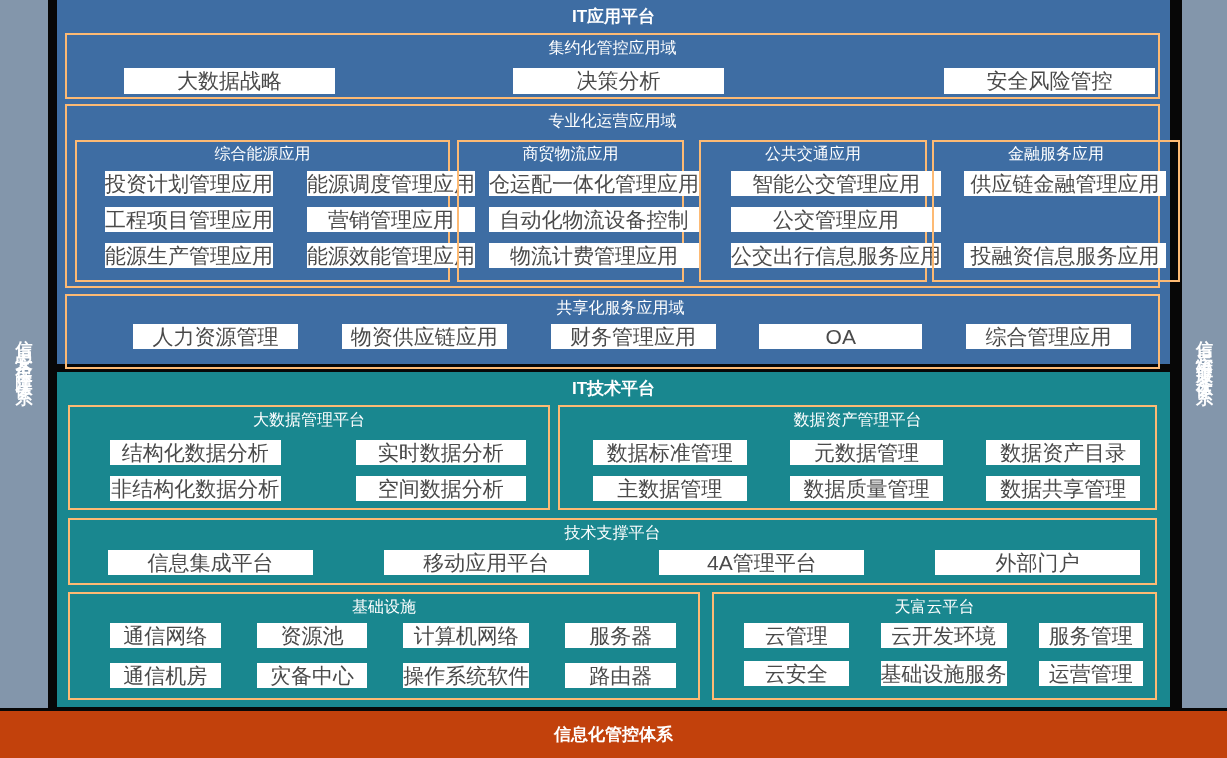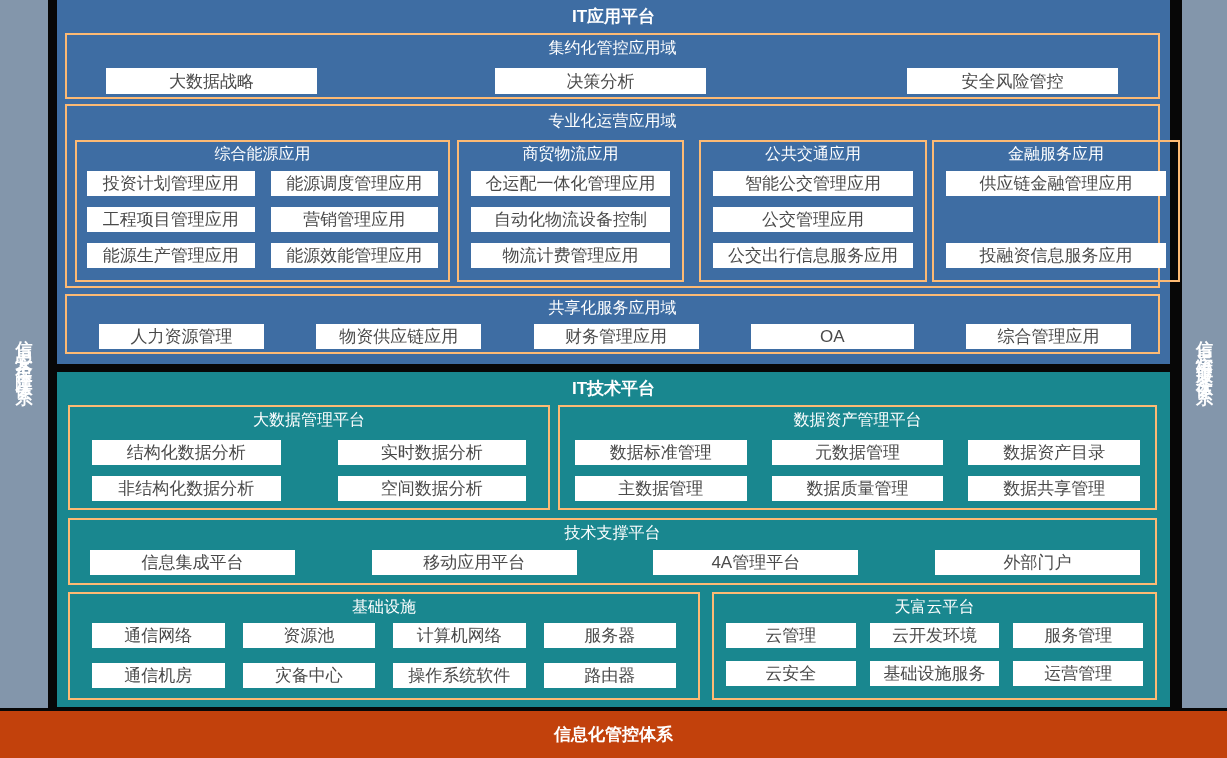--- a/index.html
+++ b/index.html
@@ -26,23 +26,23 @@
   .panel{position:absolute;left:9px;width:1113px;box-sizing:border-box;}
   .app-panel{top:0;height:364px;background:#3E6DA3;}
   .tech-panel{top:372px;height:335px;background:#19878F;}
   .panel-title{
     text-align:center;color:#ffffff;font-weight:bold;font-size:17px;
     padding-top:7px;height:26px;line-height:20px;
   }
   .wbox{position:absolute;border:2px solid #fdba74;box-sizing:border-box;}
   .hd{text-align:center;color:#fff;font-size:16px;line-height:26px;height:26px;white-space:nowrap;}
   .btn{
-    background:#fff;color:#4a4a4a;font-size:17px;height:25px;
+    background:#fff;color:#4a4a4a;font-size:21px;height:25px;
     display:flex;align-items:center;justify-content:center;
-    white-space:nowrap;box-sizing:border-box;
+    white-space:nowrap;box-sizing:border-box;margin-left:18px;
   }
   .abs{position:absolute;}
   
   .b-intensive{top:33px;height:26px;}
   
   .grid2{display:grid;grid-template-columns:1fr 1fr;column-gap:16px;row-gap:11px;padding:0 10px;margin-top:5px;}
   .grid1{display:grid;grid-template-columns:1fr;row-gap:11px;padding:0 12px;margin-top:5px;}
   .fin-col{padding:0 12px;margin-top:5px;}
   .fin-gap{margin-top:47px;}
   
@@ -70,21 +70,21 @@
 </div>
 
 <div class="black-frame" style="background:transparent;">
   <div class="panel app-panel">
     <div class="panel-title">IT应用平台</div>
 
     <div class="wbox" style="left:8px;top:33px;width:1095px;height:66px;">
       <div class="hd">集约化管控应用域</div>
       <div class="btn abs b-intensive" style="left:39px;width:211px;">大数据战略</div>
       <div class="btn abs b-intensive" style="left:428px;width:211px;">决策分析</div>
-      <div class="btn abs b-intensive" style="left:840px;width:211px;">安全风险管控</div>
+      <div class="btn abs b-intensive" style="left:859px;width:211px;">安全风险管控</div>
     </div>
 
     <div class="wbox" style="left:8px;top:104px;width:1095px;height:184px;">
       <div class="hd" style="line-height:30px;height:30px;">专业化运营应用域</div>
 
       <div class="wbox" style="left:8px;top:34px;width:375px;height:142px;">
         <div class="hd" style="line-height:24px;height:24px;">综合能源应用</div>
         <div class="grid2">
           <div class="btn">投资计划管理应用</div>
           <div class="btn">能源调度管理应用</div>
@@ -115,21 +115,21 @@
 
       <div class="wbox" style="left:865px;top:34px;width:248px;height:142px;">
         <div class="hd" style="line-height:24px;height:24px;">金融服务应用</div>
         <div class="fin-col">
           <div class="btn">供应链金融管理应用</div>
           <div class="btn fin-gap">投融资信息服务应用</div>
         </div>
       </div>
     </div>
 
-    <div class="wbox" style="left:8px;top:294px;width:1095px;height:60px;">
+    <div class="wbox" style="left:8px;top:294px;width:1095px;height:75px;padding-left:16px;">
       <div class="hd" style="line-height:24px;height:24px;">共享化服务应用域</div>
       <div class="shared-row">
         <div class="btn">人力资源管理</div>
         <div class="btn">物资供应链应用</div>
         <div class="btn">财务管理应用</div>
         <div class="btn oa">OA</div>
         <div class="btn">综合管理应用</div>
       </div>
     </div>
   </div>

